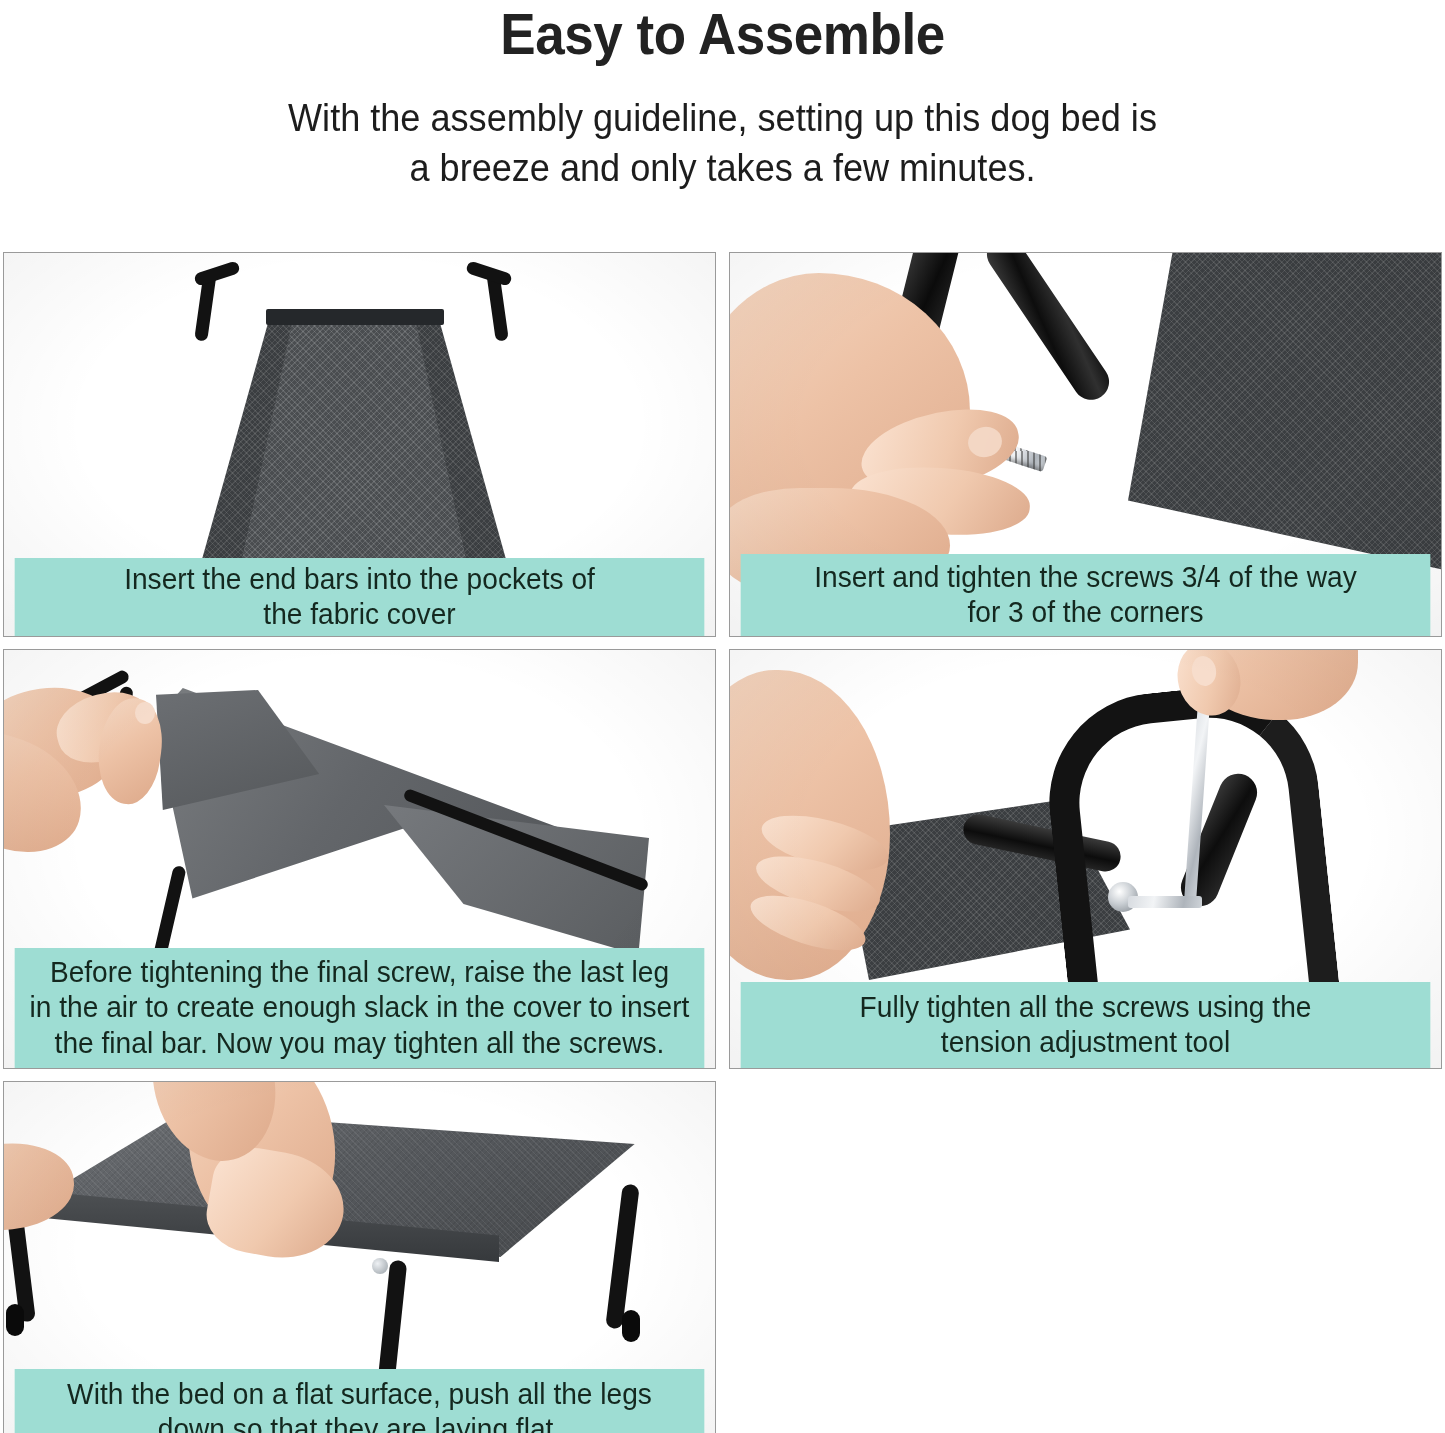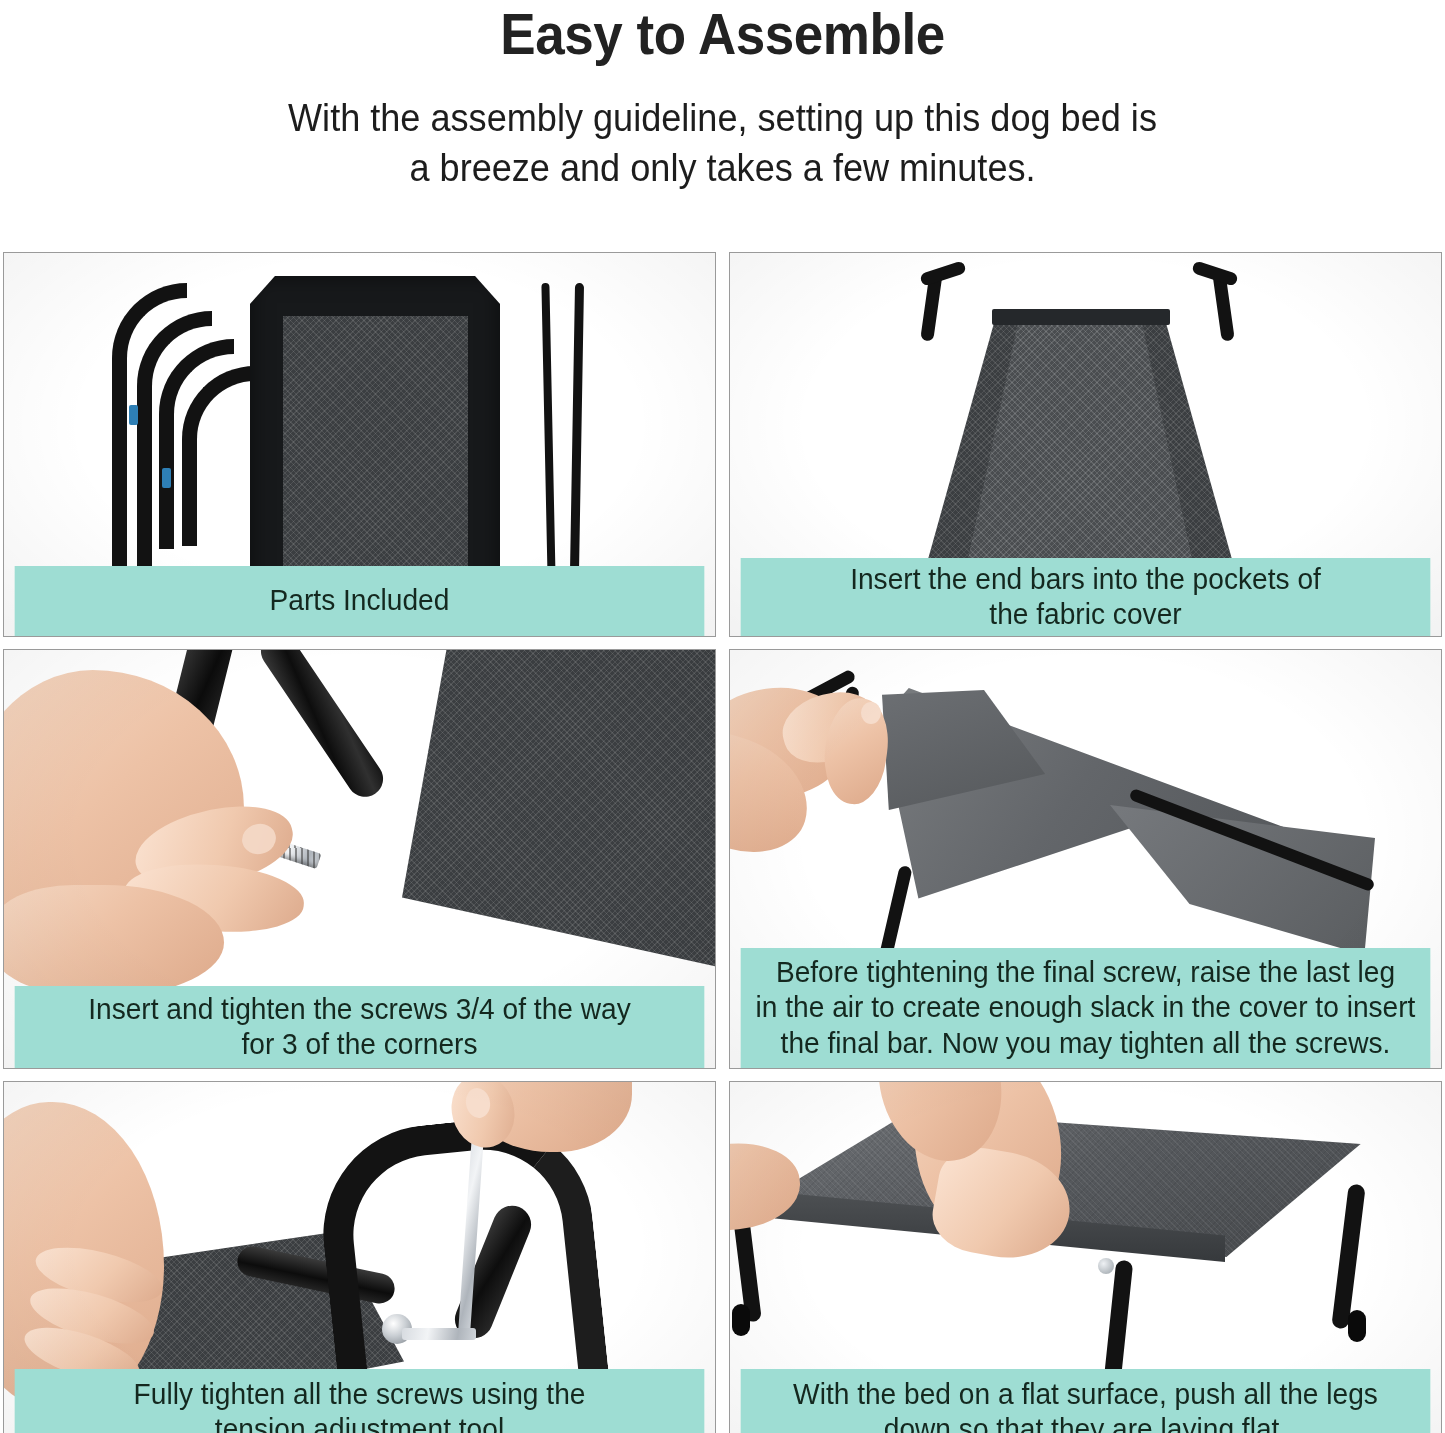--- a/index.html
+++ b/index.html
@@ -112,43 +112,20 @@
 <div class="header">
   <h1 class="title">Easy to Assemble</h1>
   <p class="subtitle">
     <span class="ln">With the assembly guideline, setting up this dog bed is</span>
     <span class="ln">a breeze and only takes a few minutes.</span>
   </p>
 </div>
 
 <div class="grid">
 
-  <div class="panel p1">
-    <div class="photo">
-
-      <div class="curveleg" style="left:108px;top:30px;width:60px;height:275px;"></div>
-      <div class="curveleg" style="left:133px;top:58px;width:60px;height:250px;"></div>
-      <div class="curveleg" style="left:155px;top:86px;width:60px;height:195px;"></div>
-      <div class="curveleg" style="left:178px;top:113px;width:58px;height:165px;"></div>
-      <div class="bluetag" style="left:125px;top:152px;width:9px;height:20px;"></div>
-      <div class="bluetag" style="left:158px;top:215px;width:9px;height:20px;"></div>
-
-      <div class="cover" style="left:246px;top:23px;width:250px;height:400px;
-                  clip-path:polygon(10% 0,90% 0,100% 7%,100% 93%,90% 100%,10% 100%,0 93%,0 7%);">
-        <div class="inner mesh"></div>
-      </div>
-
-      <div class="barrod" style="left:541px;top:30px;width:8px;height:345px;transform:rotate(-1.2deg);"></div>
-      <div class="barrod" style="left:568px;top:30px;width:9px;height:348px;transform:rotate(1deg);"></div>
-      <div class="vig"></div>
-    </div>
-    <div class="caption cap1">
-      <span>Parts Included</span>
-    </div>
-  </div>
 
   <div class="panel p2">
     <div class="photo">
 
       <div class="tube" style="left:195px;top:18px;width:13px;height:70px;transform:rotate(8deg);"></div>
       <div class="tube" style="left:190px;top:14px;width:46px;height:13px;transform:rotate(-18deg);"></div>
       <div class="tube" style="left:487px;top:18px;width:13px;height:70px;transform:rotate(-8deg);"></div>
       <div class="tube" style="left:462px;top:14px;width:46px;height:13px;transform:rotate(18deg);"></div>
 
       <div class="mesh" style="position:absolute;left:190px;top:60px;width:320px;height:275px;

